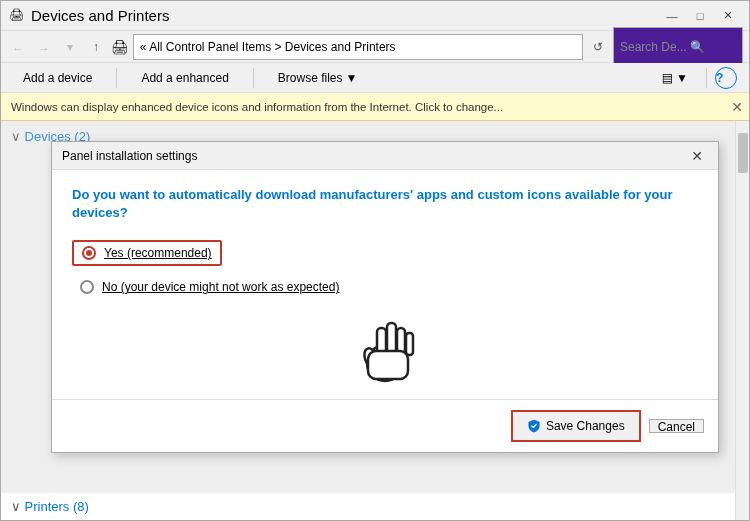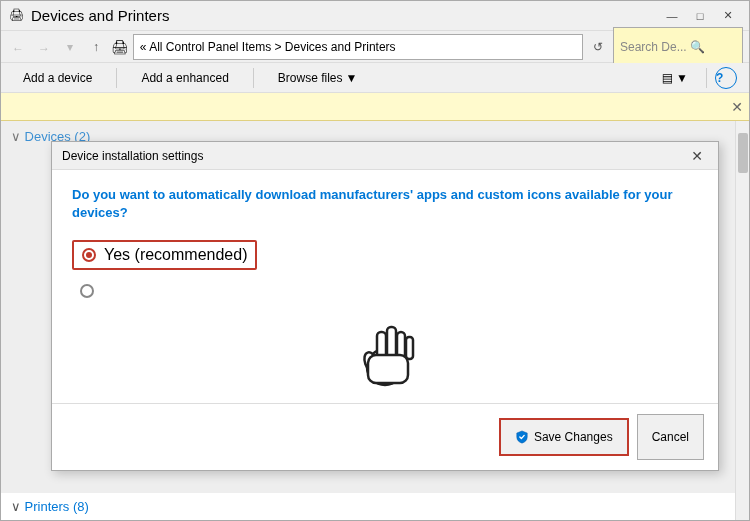--- a/index.html
+++ b/index.html
@@ -101,21 +101,21 @@
       padding: 12px 6px;
       font-size: 12px;
       color: #000;
       gap: 4px;
     }
 
     .search-box {
       width: 130px;
       height: 40px;
       border: 1px solid #aaa;
-      background: #fef9c3;
+      background: #4c1d95;
       display: flex;
       align-items: center;
       padding: 0 6px;
       font-size: 12px;
       color: #888;
       gap: 4px;
     }
 
     
     .toolbar {
@@ -282,50 +282,51 @@
       height: 6px;
       background: #c0392b;
       border-radius: 50%;
     }
 
     .radio-circle.unchecked {
       border-color: #888;
     }
 
     .radio-label {
-      font-size: 16px;
+      font-size: 12px;
       color: #000;
+      text-decoration: underline;
     }
 
     
     .dialog-footer {
       border-top: 1px solid #ddd;
       padding: 10px 14px;
       display: flex;
       justify-content: flex-end;
       gap: 8px;
       align-items: center;
     }
 
     .btn-save {
-      height: 38px;
+      height: 32px;
       padding: 0 14px;
       background: #f0f0f0;
       border: 2px solid #c0392b;
       cursor: pointer;
       font-size: 12px;
       display: flex;
       align-items: center;
       gap: 5px;
       color: #000;
     }
 
     .btn-cancel {
-      height: 46px;
-      padding: 0 14px;
+      height: 14px;
+      padding: 0 8px;
       background: #f0f0f0;
       border: 1px solid #aaa;
       cursor: pointer;
       font-size: 12px;
       color: #000;
     }
 
     .shield-icon-svg {
       width: 14px;
       height: 14px;
@@ -407,48 +408,50 @@
       <button class="toolbar-btn">
         <span>▤</span>
         <span>▼</span>
       </button>
       <div class="toolbar-separator"></div>
       <button class="toolbar-btn" style="width:22px;height:22px;border:1px solid #0078d7;color:#0078d7;border-radius:50%;padding:0;font-weight:bold;">?</button>
     </div>
   </div>
 
   <div class="notification-bar">
+    <span>Windows can display enhanced device icons and information from the Internet. Click to change...</span>
     <button class="notification-close">✕</button>
   </div>
 
   <div class="main-content">
 
     <div class="section-header">
       <span style="color:#555;">∨</span>
       <span>Devices (2)</span>
     </div>
 
     <div class="dialog-overlay">
       <div class="dialog">
 
         <div class="dialog-title-bar">
-          <span class="dialog-title-text">Device installation settings</span>
+          <span class="dialog-title-text">Panel installation settings</span>
           <button class="dialog-close-btn">✕</button>
         </div>
 
         <div class="dialog-body">
           <div class="dialog-question">Do you want to automatically download manufacturers' apps and custom icons available for your devices?</div>
 
           <div class="radio-option" style="border: 2px solid #c0392b; padding: 4px 8px; width: fit-content; border-radius: 2px;">
             <div class="radio-circle checked"></div>
             <span class="radio-label">Yes (recommended)</span>
           </div>
 
           <div class="radio-option" style="margin-top:8px; padding: 4px 8px;">
             <div class="radio-circle unchecked"></div>
+            <span class="radio-label">No (your device might not work as expected)</span>
           </div>
 
           <div style="display:flex; justify-content:center; margin-top: 10px;">
             <svg width="65" height="75" viewBox="0 0 65 75">
 
               <g transform="translate(10, 5)">
 
                 <ellipse cx="22" cy="50" rx="18" ry="18" fill="white" stroke="#222" stroke-width="2.5"></ellipse>
 
                 <rect x="14" y="15" width="9" height="30" rx="4" fill="white" stroke="#222" stroke-width="2.5"></rect>

